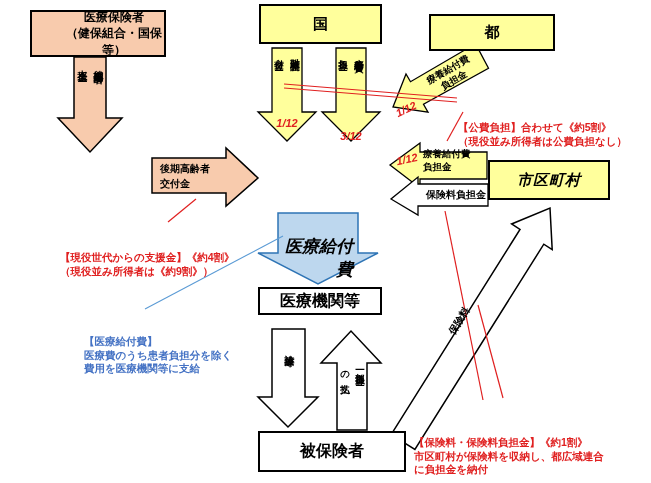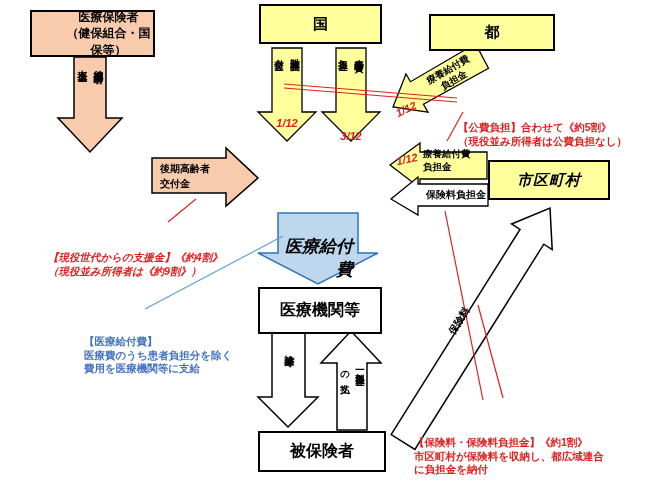--- a/index.html
+++ b/index.html
@@ -42,27 +42,27 @@
 
     <line x1="284" y1="84" x2="457" y2="98" stroke="#E02020" stroke-width="1.2"></line>
     <line x1="284" y1="88" x2="457" y2="102" stroke="#E02020" stroke-width="1.2"></line>
     <line x1="447" y1="141" x2="463" y2="112" stroke="#E02020" stroke-width="1.2"></line>
     <line x1="168" y1="222" x2="196" y2="199" stroke="#E02020" stroke-width="1.2"></line>
     <line x1="445" y1="211" x2="483" y2="400" stroke="#E02020" stroke-width="1.2"></line>
     <line x1="478" y1="305" x2="503" y2="398" stroke="#E02020" stroke-width="1.2"></line>
     <line x1="145" y1="309" x2="283" y2="236" stroke="#5B9BD5" stroke-width="1.1"></line>
   </svg>
 
-  <div class="node peach" style="left:30px;top:10px;width:125px;height:47px;font-size:12px;line-height:1.35;padding-left:32px;">医療保険者
+  <div class="node peach" style="left:30px;top:10px;width:136px;height:47px;font-size:12px;line-height:1.35;padding-left:32px;">医療保険者
 （健保組合・国保等）</div>
   <div class="node yellow" style="left:259px;top:4px;width:123px;height:40px;font-size:15px;">国</div>
   <div class="node yellow" style="left:429px;top:14px;width:126px;height:37px;font-size:15px;">都</div>
   <div class="node yellow" style="left:488px;top:160px;width:122px;height:40px;font-size:15px;letter-spacing:1px;font-style:italic;">市区町村</div>
-  <div class="node whitebox" style="left:258px;top:287px;width:124px;height:47px;font-size:16px;">医療機関等</div>
-  <div class="node whitebox" style="left:258px;top:431px;width:128px;height:41px;font-size:16px;">被保険者</div>
+  <div class="node whitebox" style="left:258px;top:287px;width:124px;height:28px;font-size:16px;">医療機関等</div>
+  <div class="node whitebox" style="left:258px;top:431px;width:148px;height:41px;font-size:16px;">被保険者</div>
 
   <div class="lbl vert" style="left:74px;top:62px;width:32px;height:96px;font-size:10px;line-height:16px;">後期高齢者
 支援金</div>
   <div class="lbl" style="left:160px;top:161px;width:62px;font-size:10px;line-height:15px;">後期高齢者
 交付金</div>
   <div class="lbl vert" style="left:271px;top:51px;width:32px;height:64px;font-size:9.5px;line-height:16px;">財政調整
 交付金</div>
   <div class="lbl vert" style="left:335px;top:51px;width:32px;height:64px;font-size:9.5px;line-height:16px;">療養給付費
 負担金</div>
   <div class="lbl" style="left:413px;top:63px;width:76px;font-size:9.5px;line-height:12px;text-align:center;transform:rotate(-30deg);">療養給付費
@@ -76,21 +76,21 @@
 の支払</div>
   <div class="lbl" style="left:441px;top:308px;width:44px;font-size:10px;transform:rotate(-58deg);">保険料</div>
 
   <div class="frac" style="left:272px;top:117px;width:30px;">1/12</div>
   <div class="frac" style="left:336px;top:130px;width:30px;text-align:center;">3/12</div>
   <div class="frac" style="left:391px;top:103px;width:30px;transform:rotate(-25deg);">1/12</div>
   <div class="frac" style="left:392px;top:153px;width:30px;transform:rotate(-12deg);">1/12</div>
 
   <div class="anno red" style="left:458px;top:93px;width:182px;">【公費負担】合わせて《約5割》
 （現役並み所得者は公費負担なし）</div>
-  <div class="anno red" style="left:48px;top:223px;width:190px;font-style:italic;">【現役世代からの支援金】《約4割》
+  <div class="anno red" style="left:60px;top:223px;width:190px;">【現役世代からの支援金】《約4割》
 （現役並み所得者は《約9割》）</div>
   <div class="anno blue" style="left:84px;top:307px;width:180px;">【医療給付費】
 医療費のうち患者負担分を除く
 費用を医療機関等に支給</div>
   <div class="anno red" style="left:414px;top:408px;width:210px;">【保険料・保険料負担金】《約1割》
 市区町村が保険料を収納し、都広域連合
 に負担金を納付</div>
 
 </div>
 

